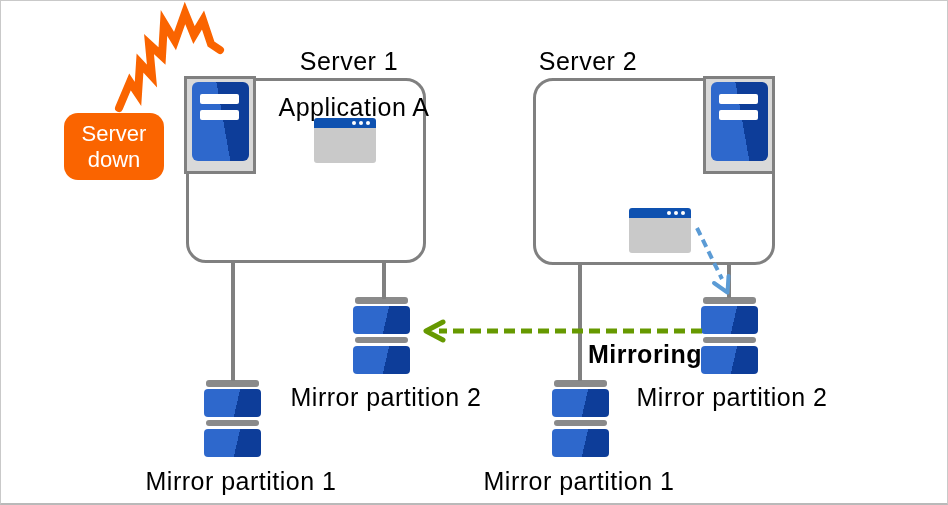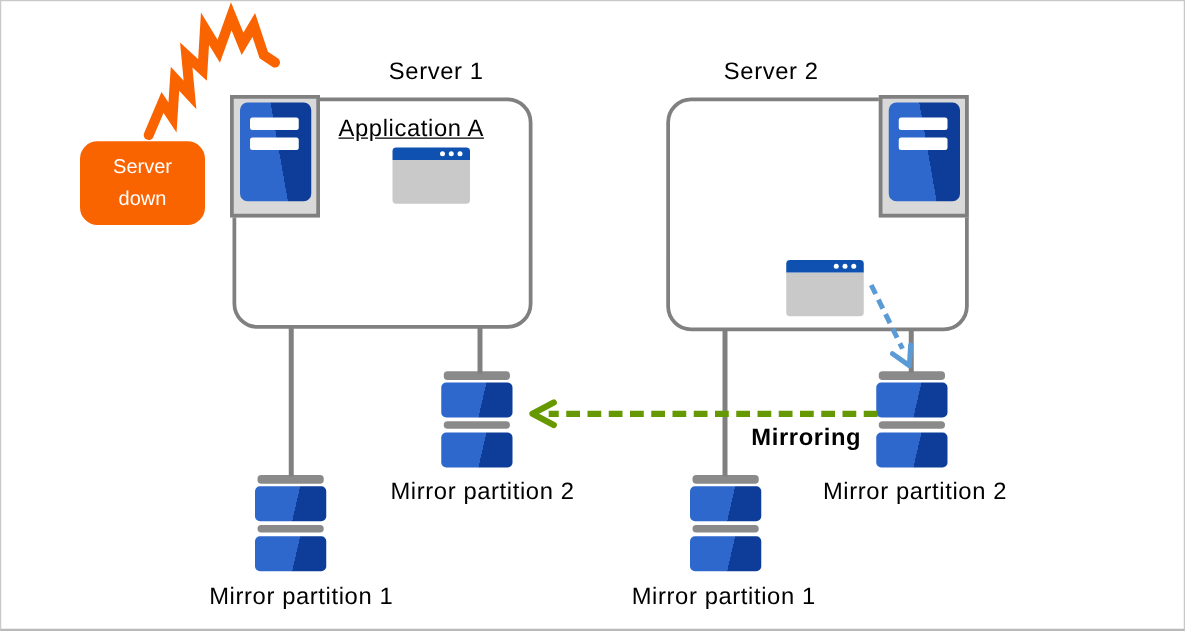--- a/index.html
+++ b/index.html
@@ -24,27 +24,27 @@
     background:linear-gradient(80deg,#2e68cc 54%,#0d3d99 54%);
   }
   .tower .bar {
     position:absolute; left:8px; width:39px; height:10px;
     background:#fff; border-radius:2px;
   }
   .tower .bar.b1 { top:12px; }
   .tower .bar.b2 { top:28px; }
   .lbl {
     position:absolute; transform:translateX(-50%); white-space:nowrap;
-    font-size:19px; letter-spacing:.5px; z-index:5;
+    font-size:25px; letter-spacing:.5px; z-index:5;
   }
   .badge {
     position:absolute; left:63px; top:112px; width:100px; height:67px;
     background:#fa6400; border-radius:14px; color:#fff; z-index:5;
     display:flex; flex-direction:column; align-items:center; justify-content:center;
-    font-size:16px; line-height:26px;
+    font-size:22px; line-height:26px;
   }
   .winicon { position:absolute; width:62px; height:45px; z-index:3; }
   .winicon .titlebar {
     position:relative; height:10px; background:#0e51b0; border-radius:3px 3px 0 0;
   }
   .winicon .dots { position:absolute; right:6px; top:3px; display:flex; gap:3px; }
   .winicon .dot { width:4px; height:4px; border-radius:50%; background:#fff; }
   .winicon .wbody { height:35px; background:#c9c9c9; border-radius:0 0 3px 3px; }
   .disk { position:absolute; width:57px; z-index:2; }
   .disk .cap { height:7px; margin:0 2px 2px; background:#8a8a8a; border-radius:3px; }
@@ -81,33 +81,33 @@
   </div>
 
   <div class="lbl" style="left:348px; top:46px;">Server 1</div>
   <div class="server-box" style="left:185px; top:77px; width:240px; height:185px;"></div>
   <div class="server-frame" style="left:183px; top:75px;">
     <div class="tower">
       <span class="bar b1"></span>
       <span class="bar b2"></span>
     </div>
   </div>
-  <div class="lbl" style="left:328px; top:92px;text-decoration:underline;">Application A</div>
+  <div class="lbl" style="left:353px; top:92px;">Application A</div>
   <div class="winicon" style="left:313px; top:117px;">
     <div class="titlebar">
       <span class="dots">
         <span class="dot"></span>
           <span class="dot"></span>
           <span class="dot"></span>
       </span>
     </div>
     <div class="wbody"></div>
   </div>
 
-  <div class="lbl" style="left:616px; top:46px;">Server 2</div>
+  <div class="lbl" style="left:587px; top:46px;">Server 2</div>
   <div class="server-box" style="left:532px; top:77px; width:242px; height:187px;"></div>
   <div class="server-frame" style="left:702px; top:75px;">
     <div class="tower">
       <span class="bar b1"></span>
       <span class="bar b2"></span>
     </div>
   </div>
   <div class="winicon" style="left:628px; top:207px;">
     <div class="titlebar">
       <span class="dots">

